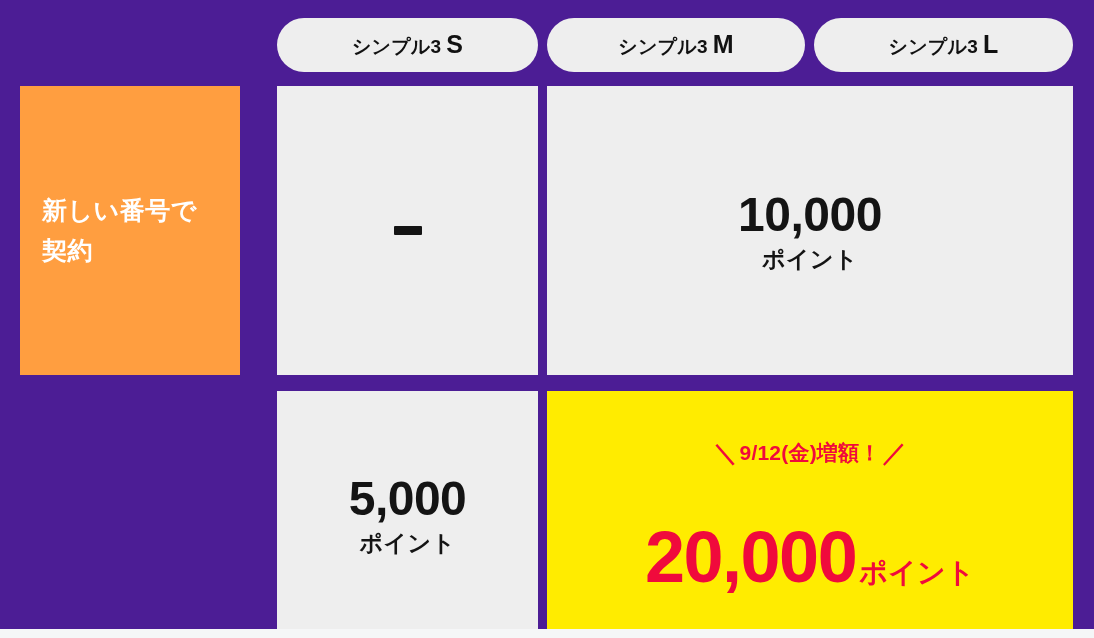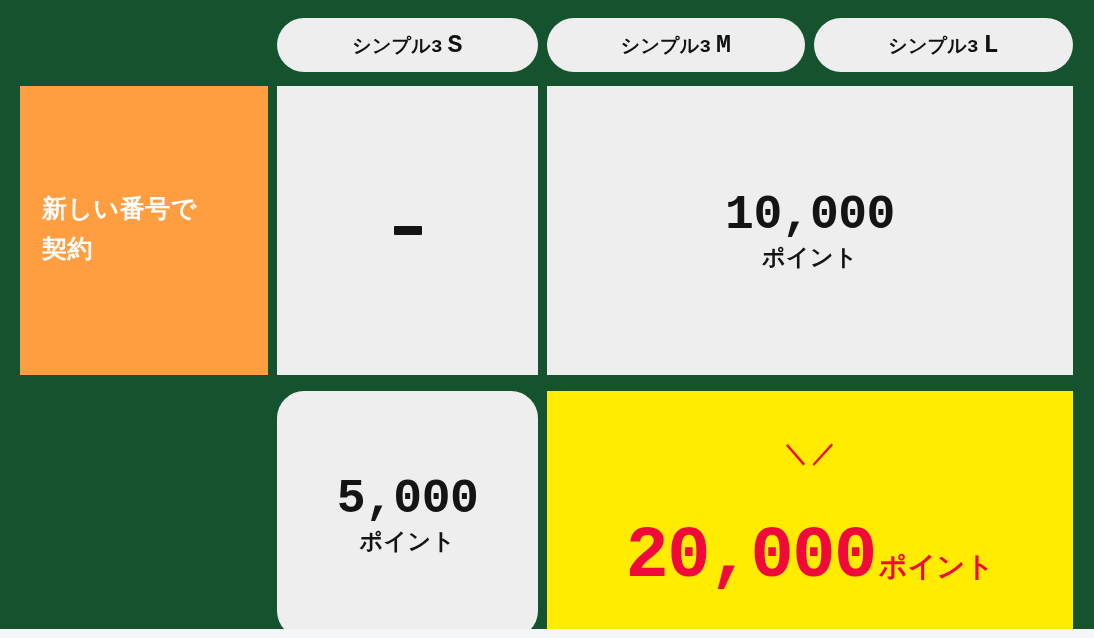--- a/index.html
+++ b/index.html
@@ -3,21 +3,21 @@
 <meta charset="utf-8">
 <title>キャンペーン特典表</title>
 <style>
   * { margin:0; padding:0; box-sizing:border-box; }
   html, body {
     width:1094px; height:638px;
     background:#ffffff;
     font-family:"Liberation Sans","DejaVu Sans",sans-serif;
     overflow:hidden;
   }
-  #root { position:relative; width:1094px; height:638px; background:#14532d;font-family:Liberation Mono, monospace; }
+  #root { position:relative; width:1094px; height:638px; background:#4c1d95; }
 
   
   .bottom-strip {
     position:absolute; left:0; top:629px; width:1094px; height:9px;
     background:#f5f6f7;
   }
 
   
   .pill-row { position:absolute; left:0; top:0; width:1094px; height:86px; }
   .pill {
@@ -36,40 +36,40 @@
   .pill-label .jp   { font-size:19px; }
   .pill-label .size { font-size:25px; margin-left:5px; }
 
   
   .grid { position:absolute; left:0; top:86px; width:1094px; height:552px; }
 
   .cell { position:absolute; }
 
   
   .label-cell {
-    left:20px; width:248px;
+    left:20px; width:220px;
     display:flex; align-items:center; justify-content:flex-start;
     padding-left:22px;
   }
   .label-cell .label-text {
     color:#ffffff; font-weight:bold; font-size:25px;
     line-height:1.58; letter-spacing:.5px;
   }
   .row1-label { top:0;   height:289px; background:#ff9e40; }
   .row2-label { top:305px; height:247px; background:#33b5fb; }
 
   
   .value-cell {
     background:#eeeeee;
     display:flex; flex-direction:column;
     align-items:center; justify-content:center;
   }
   .r1c1 { left:277px; width:261px; top:0;   height:289px; }
   .r1c23{ left:547px; width:526px; top:0;   height:289px; }
-  .r2c1 { left:277px; width:261px; top:305px; height:247px;border-radius:27px; }
+  .r2c1 { left:277px; width:261px; top:305px; height:247px; }
   .r2c23{ left:547px; width:526px; top:305px; height:247px; background:#ffec00; }
 
   .dash {
     display:block; width:28px; height:9px; background:#141414; border-radius:1px;
   }
 
   .amount {
     color:#141414; font-weight:bold; font-size:48px;
     line-height:1; letter-spacing:-0.5px;
   }
@@ -150,20 +150,21 @@
     <div class="cell value-cell r2c1">
       <span class="amount">5,000</span>
       <span class="unit">ポイント</span>
     </div>
 
     <div class="cell value-cell r2c23">
       <div class="hl-inner">
 
         <div class="hl-badge">
           <span class="slash slash-l">＼</span>
+          <span>9/12(金)増額！</span>
           <span class="slash slash-r">／</span>
         </div>
 
         <div class="hl-amount-row">
           <span class="hl-amount">20,000</span>
           <span class="hl-unit">ポイント</span>
         </div>
 
       </div>
     </div>

